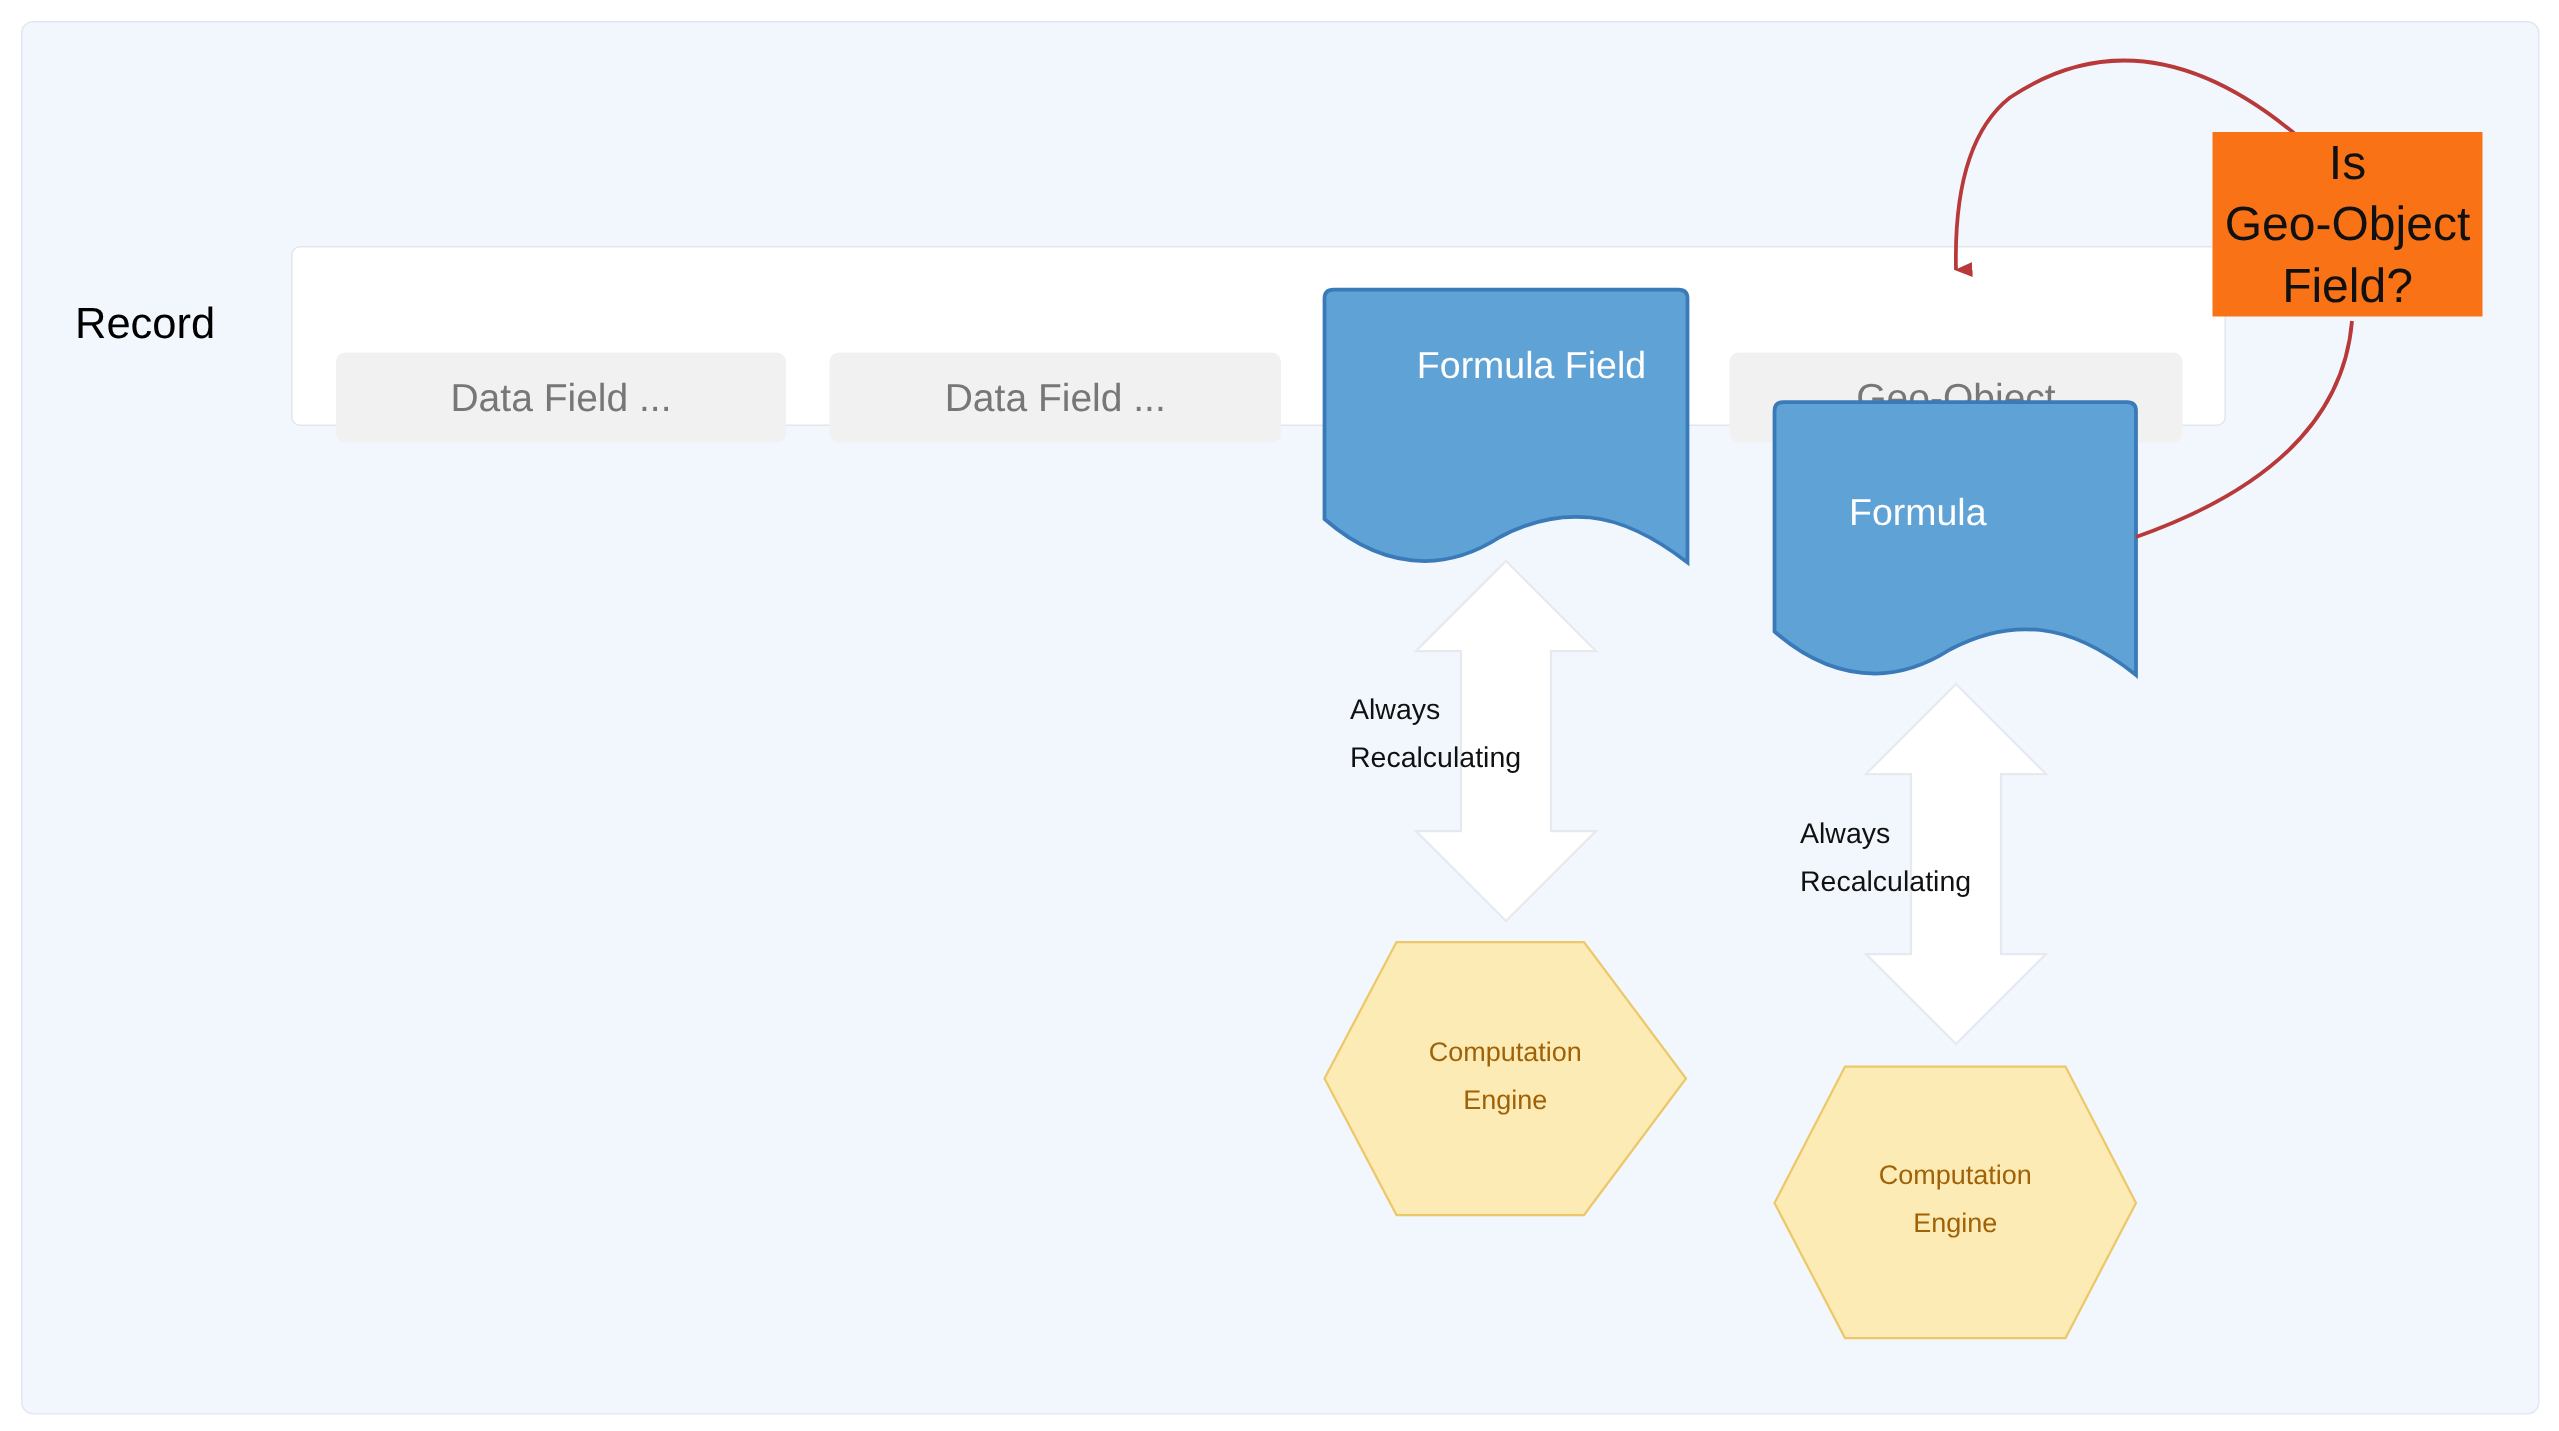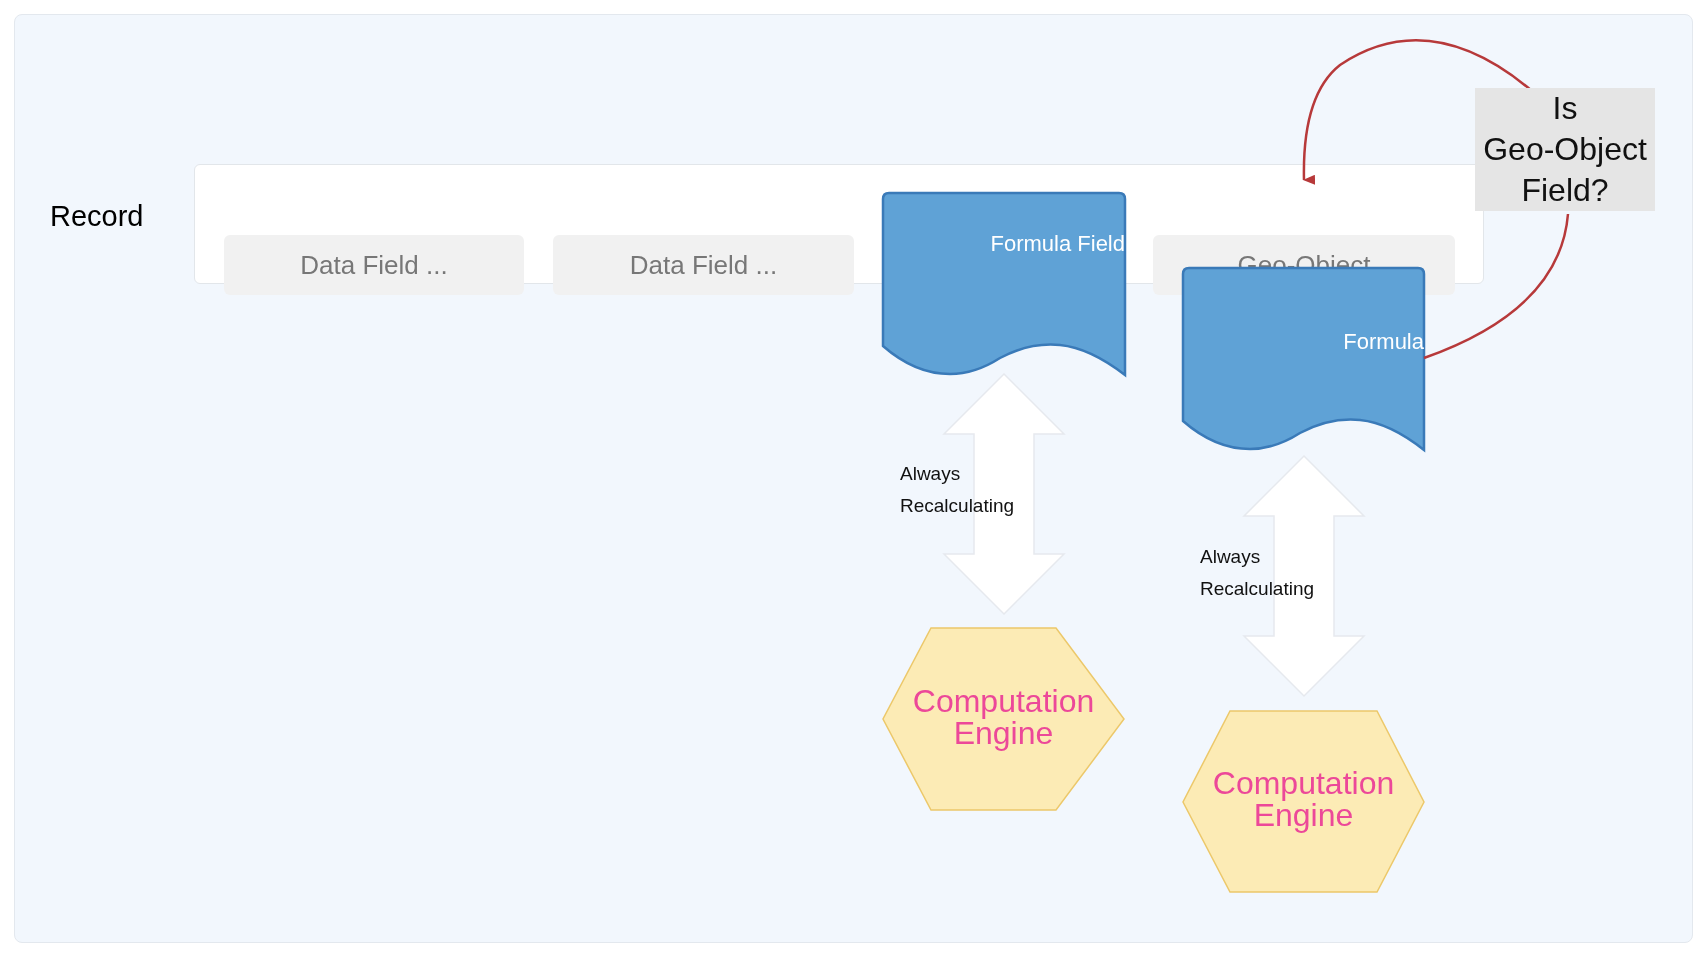--- a/index.html
+++ b/index.html
@@ -2,24 +2,24 @@
 <html><head>
 <meta charset="utf-8">
 <style>
   html, body { margin:0; padding:0; background:#ffffff; }
   body { width:1706px; height:954px; position:relative; overflow:hidden; font-family:"Liberation Sans", sans-serif; }
   .panel { position:absolute; left:14px; top:14px; width:1679px; height:929px; background:#f2f7fd; border:1px solid #e3e8ee; border-radius:8px; box-sizing:border-box; }
   .record-label { position:absolute; left:50px; top:200px; font-size:29px; color:#000; }
   .record-box { position:absolute; left:194px; top:164px; width:1290px; height:120px; background:#ffffff; border:1px solid #e2e6ea; border-radius:6px; box-sizing:border-box; }
   .field { position:absolute; top:194px; height:60px; background:#f1f1f1; border-radius:6px; display:flex; align-items:center; justify-content:center; color:#777; font-size:26px;margin-top:41px; }
   svg.overlay { position:absolute; left:0; top:0; width:1706px; height:954px; }
-  .doc-text { position:absolute; color:#ffffff; font-size:22px; text-align:right; line-height:36px; }
+  .doc-text { position:absolute; color:#ffffff; font-size:25px; text-align:center; line-height:36px;padding-left:17px; }
   .arrow-text { position:absolute; color:#111; font-size:19px; text-align:left; line-height:32px; }
-  .hex-text { position:absolute; color:#ec4899; font-size:32px; text-align:center; line-height:32px; }
-  .cond-text { position:absolute; color:#111; font-size:32px; text-align:center; line-height:41px; background:#e5e5e5; }
+  .hex-text { position:absolute; color:#a16207; font-size:18px; text-align:center; line-height:32px; }
+  .cond-text { position:absolute; color:#111; font-size:32px; text-align:center; line-height:41px; background:#f97316; }
 </style>
 </head>
 <body>
 
 <div class="panel"></div>
 
 <div class="record-label">Record</div>
 <div class="record-box"></div>
 
 <div class="field" style="left:224px;width:300px;">Data Field ...</div>
@@ -46,21 +46,21 @@
   <polygon points="1230,711 1377,711 1424,802 1377,892 1230,892 1183,802" fill="#fcebb5" stroke="#ecc86a" stroke-width="1.5"></polygon>
 
   <path d="M1424 358 Q1560 310 1568 214" fill="none" stroke="#b7393a" stroke-width="2.5"></path>
   <path d="M1532 91 Q1430 5 1340 65 Q1302 95 1304 180" fill="none" stroke="#b7393a" stroke-width="2.5" marker-end="url(#redhead)"></path>
 </svg>
 
 <div class="doc-text" style="left:883px;top:226px;width:242px;">
   <div>Formula Field</div>
 </div>
 
-<div class="doc-text" style="left:1183px;top:324px;width:241px;">Formula</div>
+<div class="doc-text" style="left:1141px;top:324px;width:241px;">Formula</div>
 
 <div class="arrow-text" style="left:900px;top:458px;width:208px;">
   <div>Always</div>
   <div>Recalculating</div>
 </div>
 
 <div class="arrow-text" style="left:1200px;top:541px;width:208px;">
   <div>Always</div>
   <div>Recalculating</div>
 </div>

